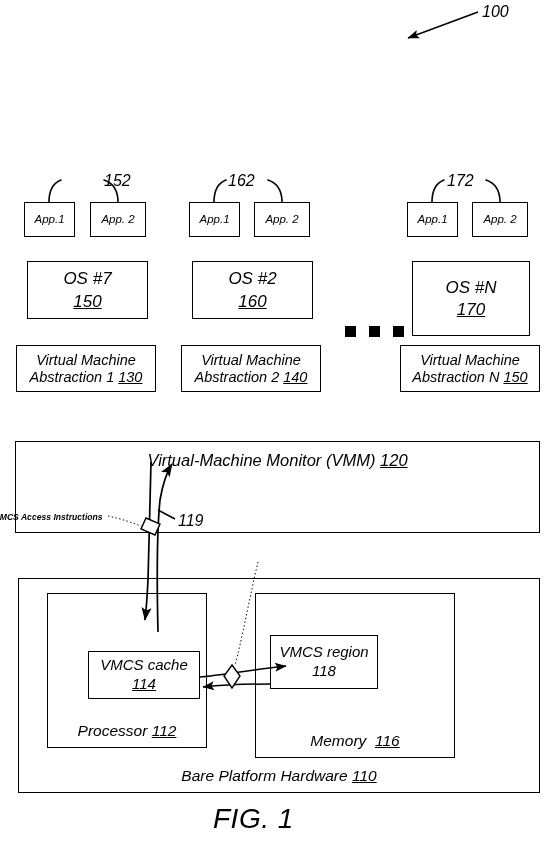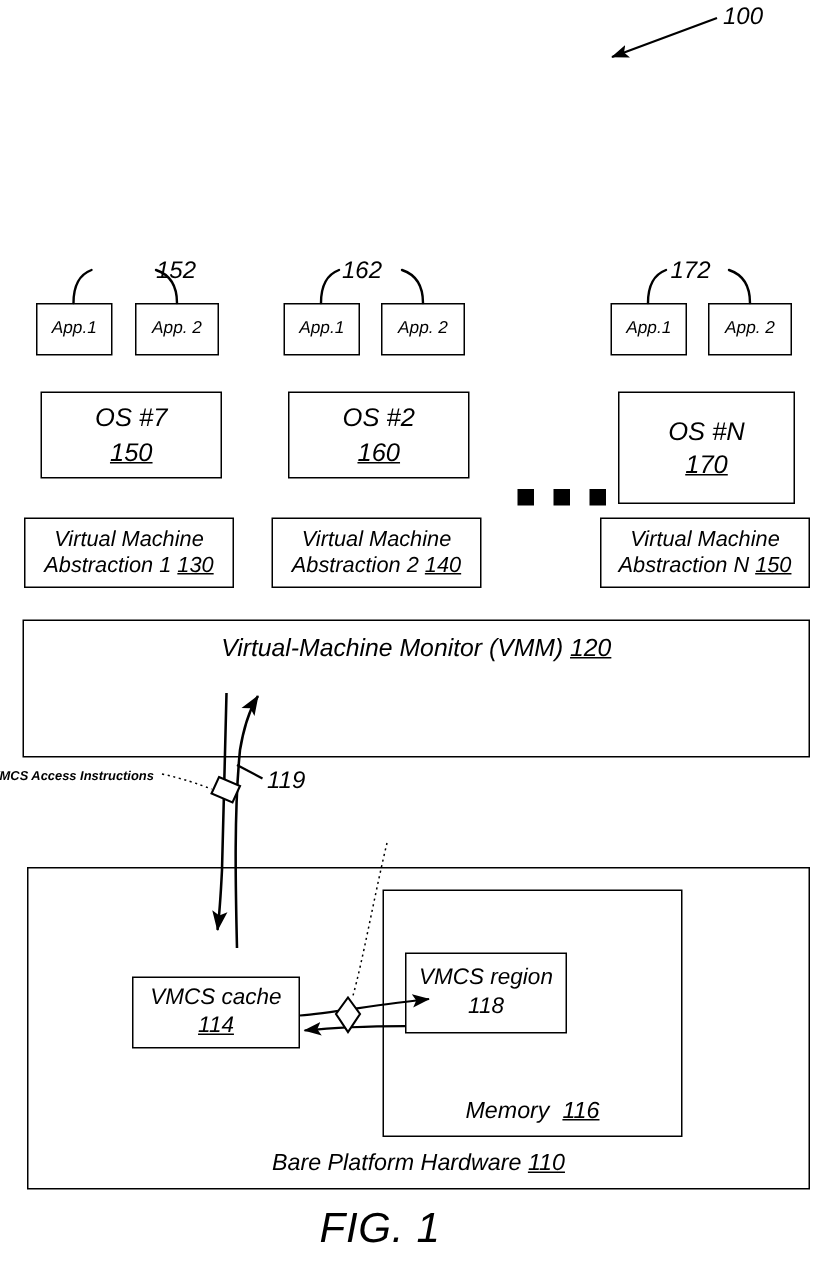--- a/index.html
+++ b/index.html
@@ -36,20 +36,21 @@
   .ref { text-decoration: underline; }
   .app-box { font-size: 11.5px; }
   .os-box  { font-size: 17px; }
   .os-box .lbl + .lbl { margin-top: 3px; }
   .vm-box  { font-size: 14.5px; }
   .vm-box .lbl + .lbl { margin-top: 1px; }
   .vmm-box {
     font-size: 16.5px;
     justify-content: flex-start;
     padding-top: 9px;
+    margin-top: 28px;
   }
   .hw-box {
     justify-content: flex-end;
     padding-bottom: 8px;
     font-size: 15.5px;
   }
   .proc-box, .mem-box {
     justify-content: flex-end;
     padding-bottom: 8px;
     font-size: 15.5px;
@@ -167,20 +168,23 @@
 
   <div class="note note-left" style="left:-6px; top:512px;">VMCS Access Instructions</div>
 
   <div class="refnum" style="left:178px; top:512px;">119</div>
 
 
   <div class="box hw-box" style="left:18px; top:578px; width:522px; height:215px;">
     <span class="lbl"><span>Bare Platform Hardware</span> <span class="ref">110</span></span>
   </div>
 
+  <div class="box proc-box" style="left:47px; top:593px; width:160px; height:155px;">
+    <span class="lbl"><span>Processor</span> <span class="ref">112</span></span>
+  </div>
 
   <div class="box mem-box" style="left:255px; top:593px; width:200px; height:165px;">
     <span class="lbl"><span>Memory</span>&nbsp; <span class="ref">116</span></span>
   </div>
 
   <div class="box cache-box" style="left:88px; top:651px; width:112px; height:48px;">
     <span class="lbl">VMCS cache</span>
     <span class="lbl ref">114</span>
   </div>
 

